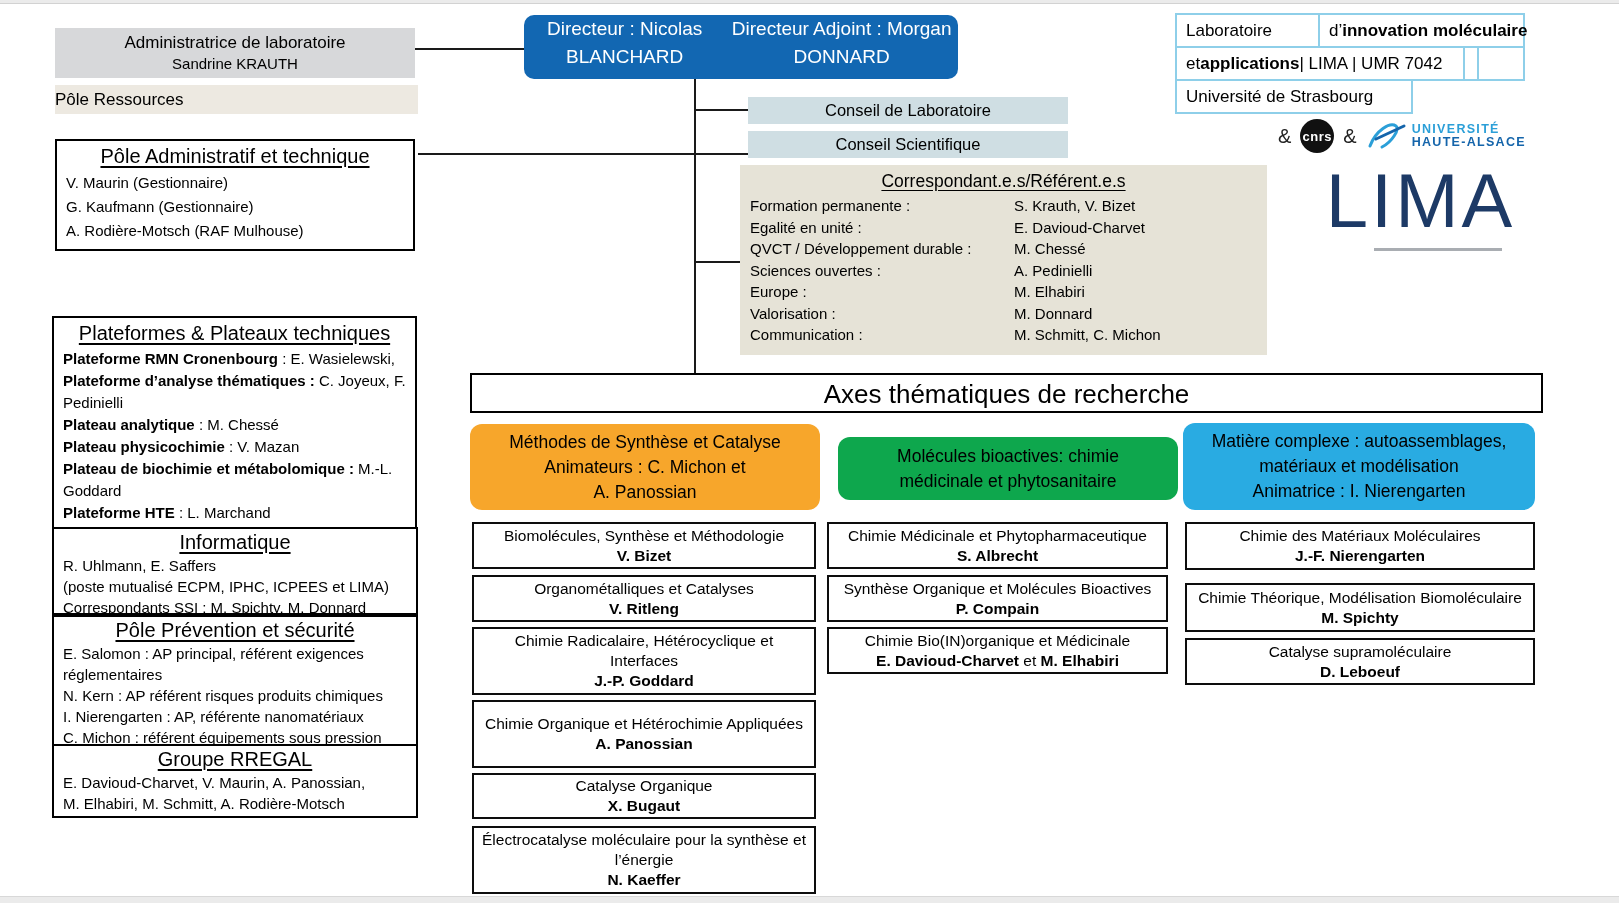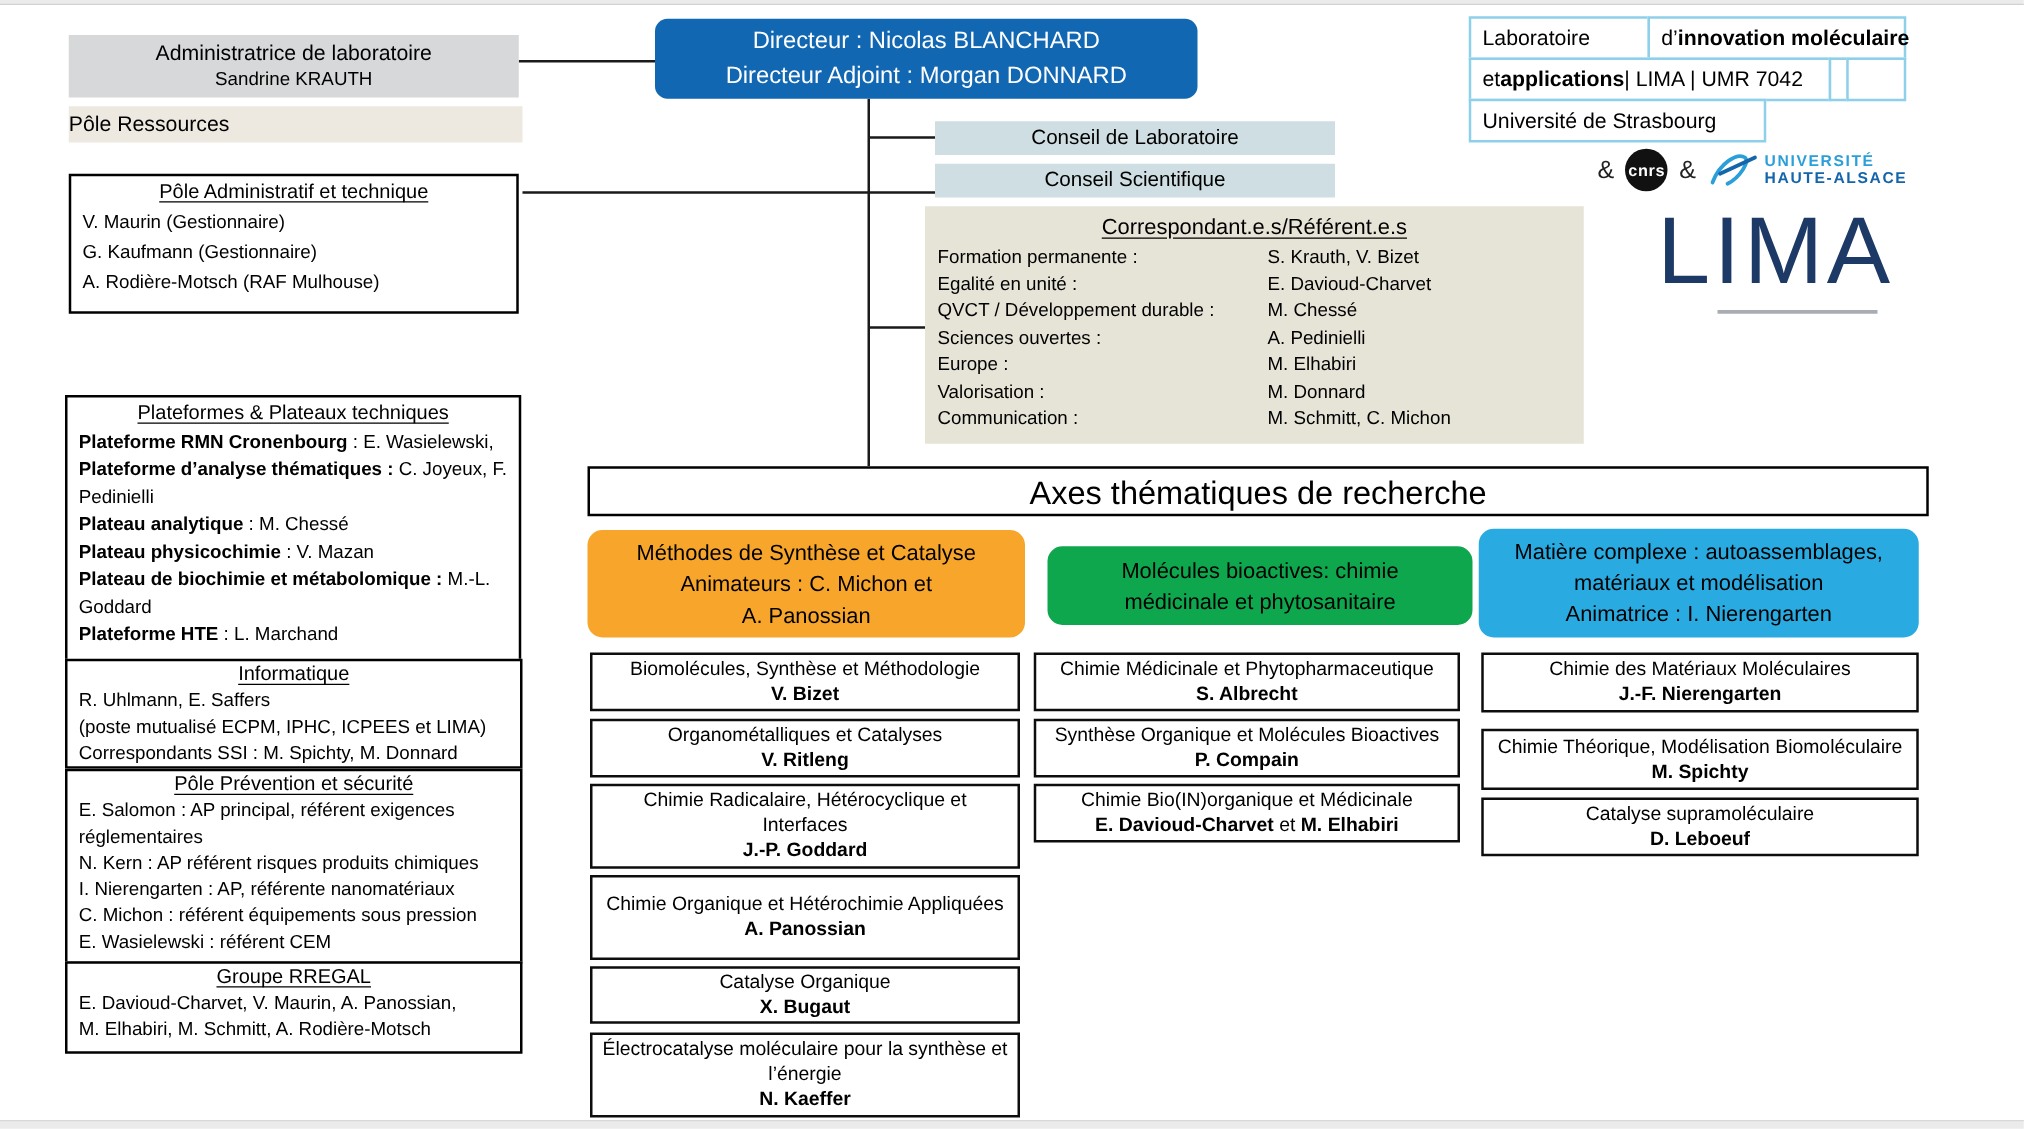--- a/index.html
+++ b/index.html
@@ -7,32 +7,32 @@
     width:1619px;height:903px;position:relative;background:#ffffff;
     font-family:"Liberation Sans",sans-serif;color:#000;overflow:hidden;
   }
   .abs{position:absolute;box-sizing:border-box;}
   .edge{background:#ebebeb;}
   
   .hline{position:absolute;height:2px;background:#1a1a1a;}
   .vline{position:absolute;width:2px;background:#1a1a1a;}
   
   .panel{border:2px solid #000;background:#fff;padding:3px 9px;}
-  .panel .title{display:block;text-align:center;font-size:16px;text-decoration:underline;text-underline-offset:3px;margin:1px 0 3px;}
+  .panel .title{display:block;text-align:center;font-size:20px;text-decoration:underline;text-underline-offset:3px;margin:1px 0 3px;}
   .lines15{font-size:15px;line-height:21px;}
   .lines15 .ln{display:block;}
   .itm{display:block;font-size:15px;line-height:22px;}
   .itm b{font-weight:bold;}
   
   .adminbox{left:55px;top:28px;width:360px;height:50px;background:#d7d8da;text-align:center;padding-top:3px;}
   .adminbox .l1{display:block;font-size:17px;line-height:23px;}
   .adminbox .l2{display:block;font-size:15px;line-height:20px;}
   .ressources{left:55px;top:85px;width:363px;height:29px;background:#ede9e1;text-align:left;font-size:17px;line-height:29px;}
   .director{left:524px;top:15px;width:434px;height:64px;background:#1267b2;border-radius:10px;color:#fff;text-align:center;
-            display:flex;flex-direction:column;justify-content:center;font-size:19px;line-height:28px;}
+            display:flex;flex-direction:row;justify-content:center;font-size:19px;line-height:28px;}
   .council{left:748px;width:320px;height:27px;background:#cfdee3;text-align:center;font-size:16.5px;line-height:27px;}
   .corr{left:740px;top:165px;width:527px;height:190px;background:#e6e3d7;padding:6px 10px;}
   .corr .ctitle{display:block;text-align:center;font-size:17.5px;text-decoration:underline;text-underline-offset:3px;margin-bottom:3px;}
   .crow{display:flex;font-size:15px;line-height:21.5px;}
   .crow .lbl{flex:0 0 264px;}
   
   .axes-header{left:470px;top:373px;width:1073px;height:40px;border:2px solid #000;background:#fff;text-align:center;font-size:26px;line-height:38px;}
   .axis{border-radius:12px;text-align:center;display:flex;flex-direction:column;justify-content:center;font-size:17.5px;line-height:25px;}
   .axis .al{display:block;}
   .team{border:2px solid #0d0d0d;background:#fff;display:flex;flex-direction:column;justify-content:center;
@@ -104,21 +104,21 @@
   <span class="title" style="margin-bottom:1px;">Pôle Prévention et sécurité</span>
   <div class="lines15">
     <span class="ln">E. Salomon : AP principal, référent exigences réglementaires</span>
     <span class="ln">N. Kern : AP référent risques produits chimiques</span>
     <span class="ln">I. Nierengarten : AP, référente nanomatériaux</span>
     <span class="ln">C. Michon : référent équipements sous pression</span>
     <span class="ln">E. Wasielewski : référent CEM</span>
   </div>
 </div>
 
-<div class="abs panel" style="left:52px;top:769px;width:366px;height:74px;padding-top:1px;">
+<div class="abs panel" style="left:52px;top:744px;width:366px;height:74px;padding-top:1px;">
   <span class="title" style="margin-bottom:1px;">Groupe RREGAL</span>
   <div class="lines15">
     <span class="ln">E. Davioud-Charvet, V. Maurin, A. Panossian,</span>
     <span class="ln">M. Elhabiri, M. Schmitt, A. Rodière-Motsch</span>
   </div>
 </div>
 
 <div class="abs director">
   <span>Directeur : Nicolas BLANCHARD</span>
   <span>Directeur Adjoint : Morgan DONNARD</span>

